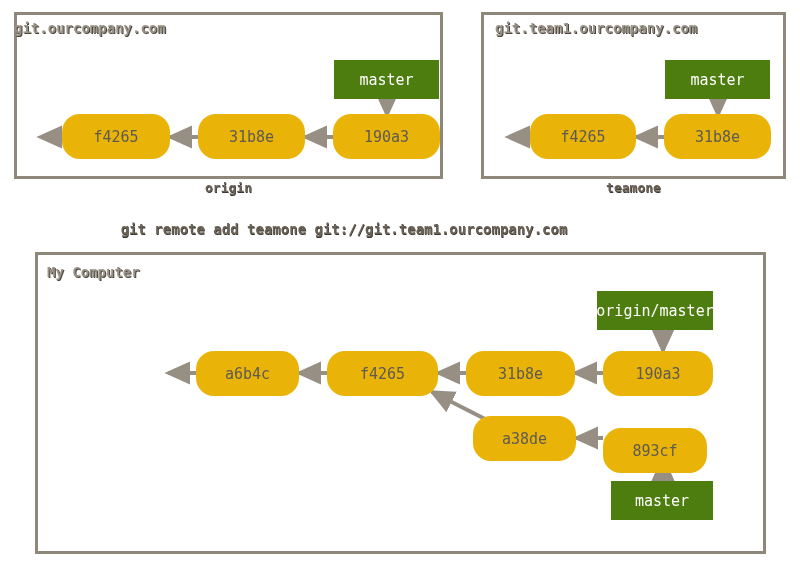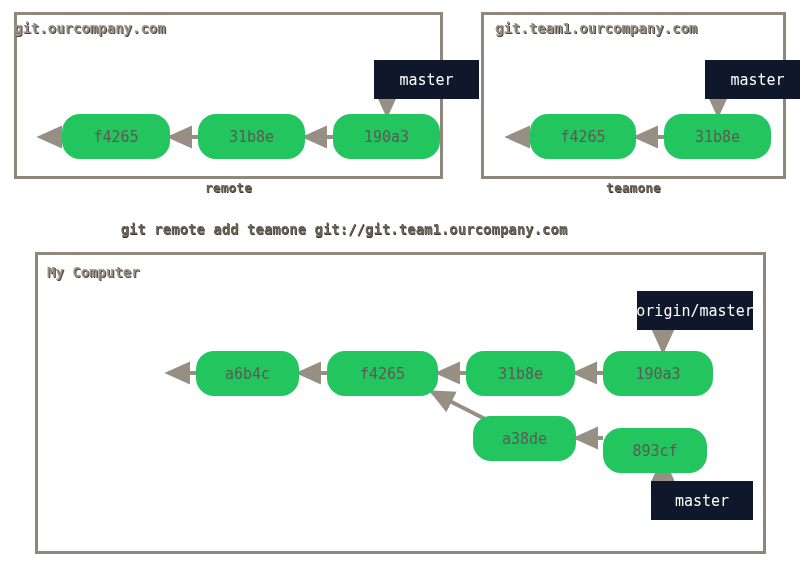--- a/index.html
+++ b/index.html
@@ -54,45 +54,44 @@
     font-size: 13px;
     font-weight: bold;
     color: #6b6257;
     text-shadow: 0.5px 0.5px 0 #3a352f;
     white-space: nowrap;
   }
 
   
   .commit {
     position: absolute;
-    background: #22c55e;
+    background: #eab308;
     border-radius: 18px;
     display: flex;
     align-items: center;
     justify-content: center;
     font-family: "DejaVu Sans Mono", "Liberation Mono", monospace;
     font-size: 15px;
     color: #5d5a54;
     box-sizing: border-box;
     user-select: none;
   }
 
   
   .branch {
     position: absolute;
-    background: #0f172a;
+    background: #4d7c0f;
     display: flex;
     align-items: center;
     justify-content: center;
     font-family: "DejaVu Sans Mono", "Liberation Mono", monospace;
     font-size: 15px;
     color: #ffffff;
     box-sizing: border-box;
     user-select: none;
-    margin-left: 40px;
   }
 
   
   .command {
     position: absolute;
     text-align: center;
     font-family: "DejaVu Sans Mono", "Liberation Mono", monospace;
     font-size: 14px;
     font-weight: bold;
     color: #6b6257;
@@ -179,21 +178,21 @@
   <div class="repo-title" style="left:14px; top:20px; width:429px;">git.ourcompany.com</div>
 
   <div class="commit" style="left:62px; top:114px; width:108px; height:45px;">f4265</div>
 
   <div class="commit" style="left:198px; top:114px; width:107px; height:45px;">31b8e</div>
 
   <div class="commit" style="left:333px; top:114px; width:107px; height:45px;">190a3</div>
 
   <div class="branch" style="left:334px; top:60px; width:105px; height:39px;">master</div>
 
-  <div class="repo-caption" style="left:14px; top:180px; width:429px;">remote</div>
+  <div class="repo-caption" style="left:14px; top:180px; width:429px;">origin</div>
 
   <div class="repo-box" style="left:481px; top:12px; width:305px; height:167px;"></div>
 
   <div class="repo-title" style="left:481px; top:20px; width:305px;padding-left:14px;">git.team1.ourcompany.com</div>
 
   <div class="commit" style="left:530px; top:114px; width:106px; height:45px;">f4265</div>
 
   <div class="commit" style="left:664px; top:114px; width:107px; height:45px;">31b8e</div>
 
   <div class="branch" style="left:665px; top:60px; width:105px; height:39px;">master</div>

